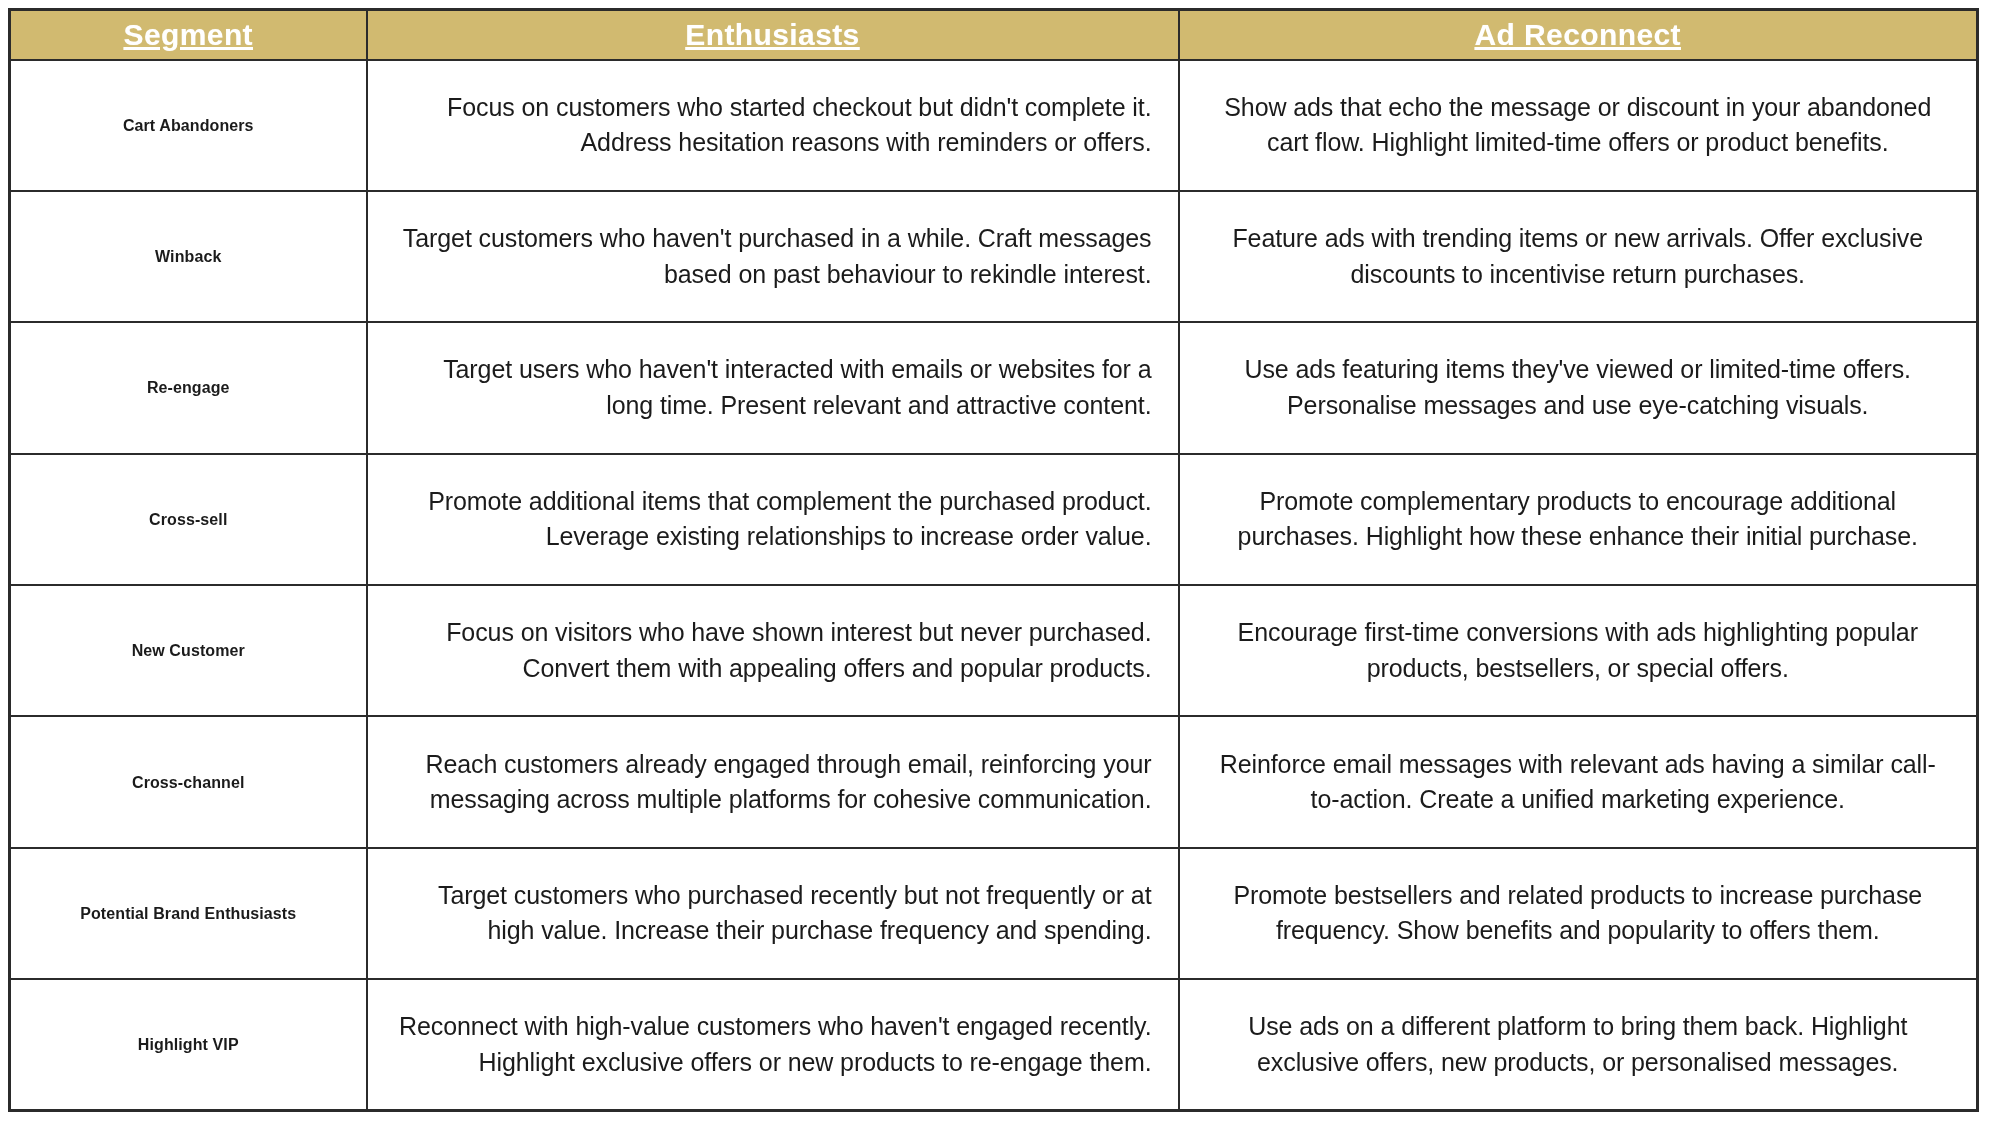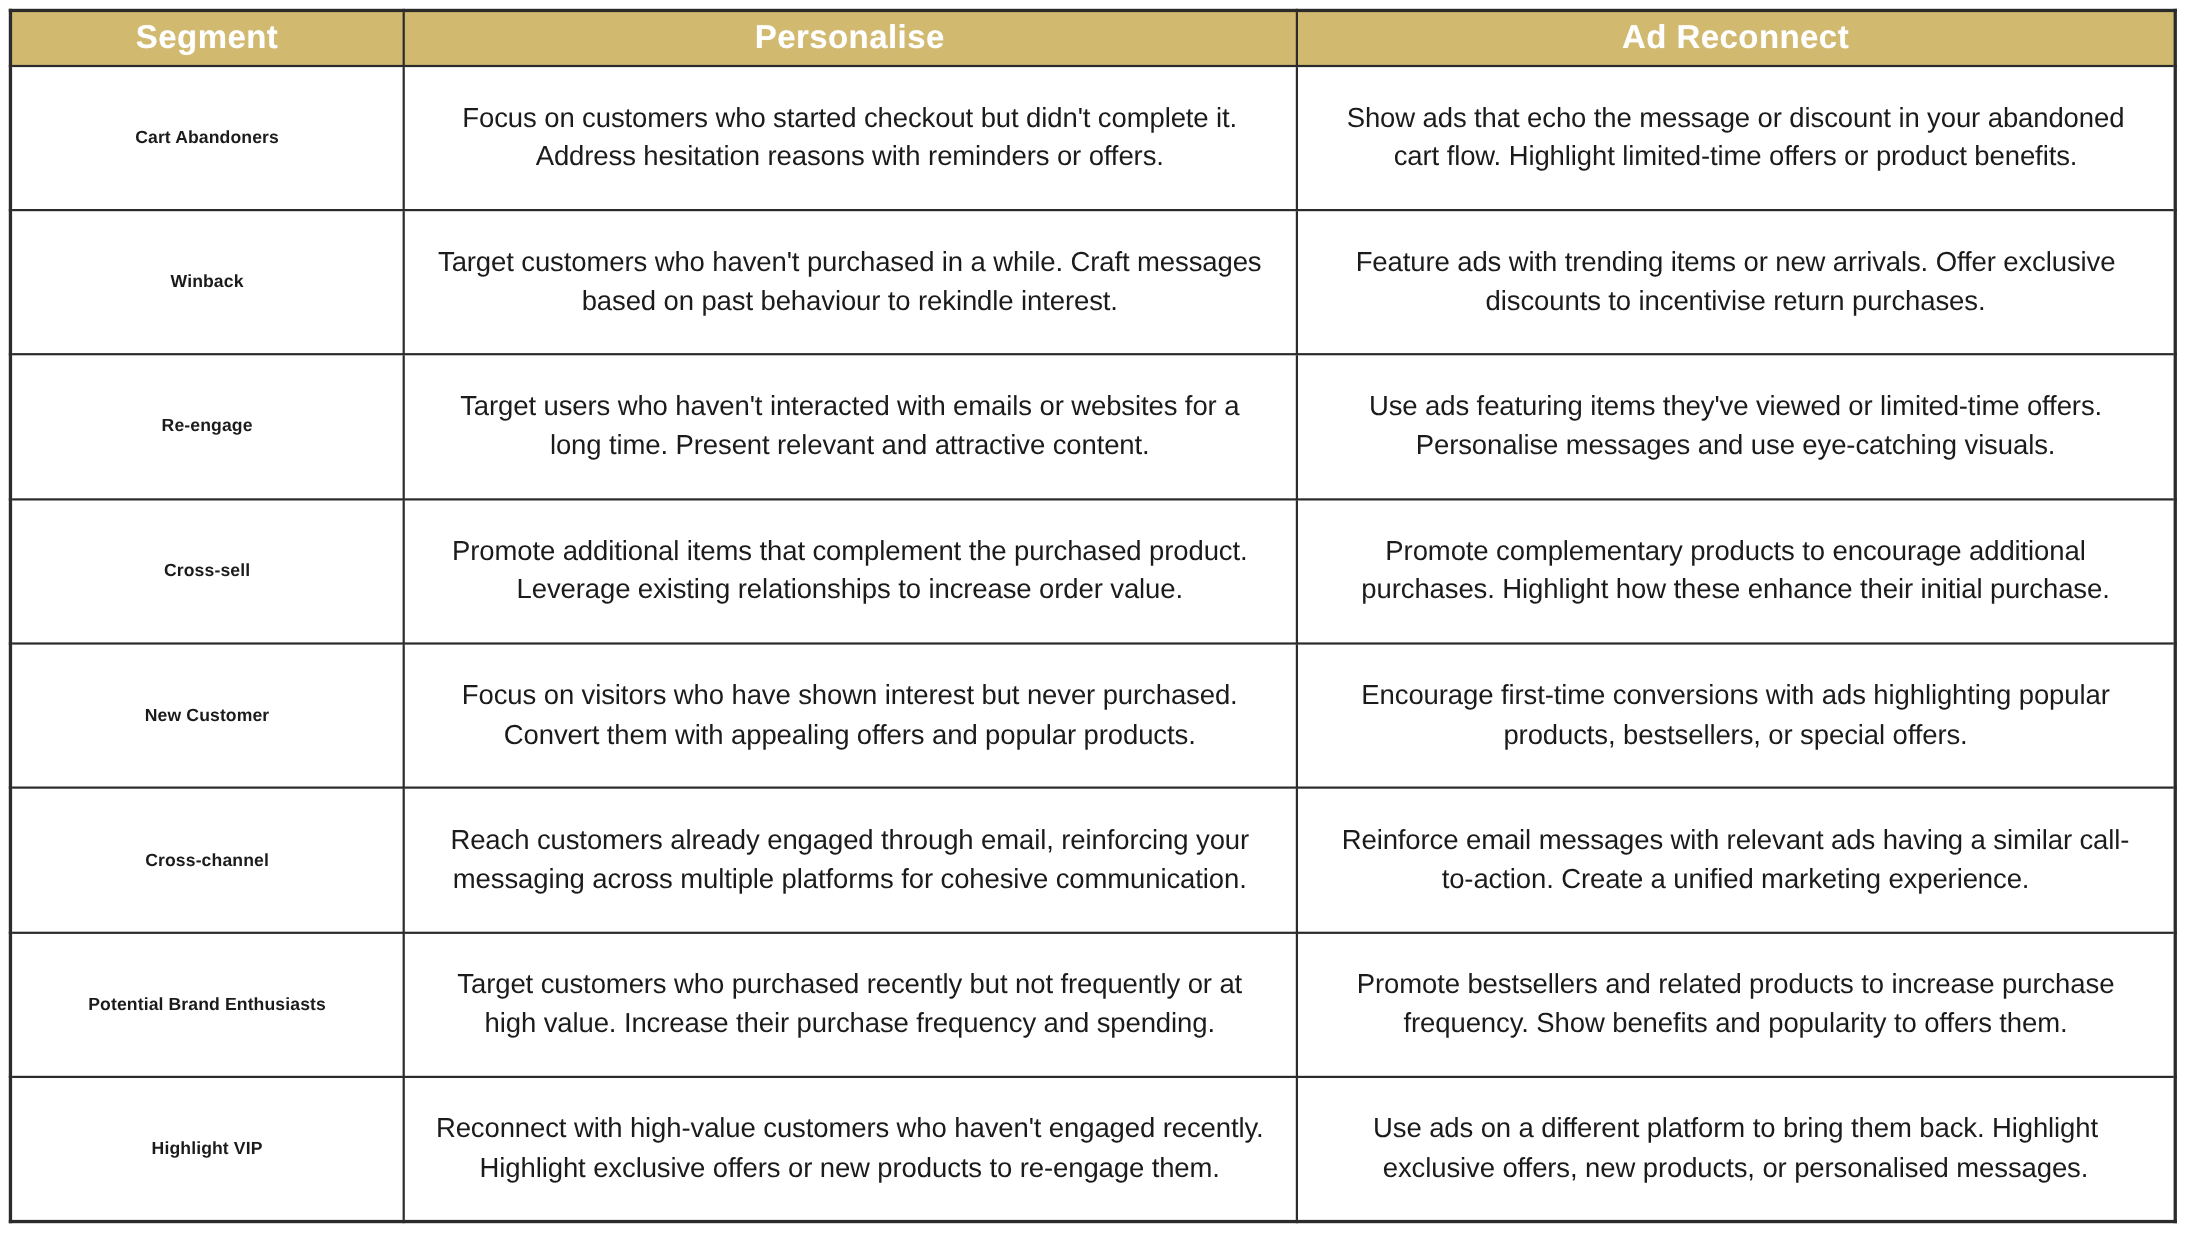--- a/index.html
+++ b/index.html
@@ -52,20 +52,21 @@
     border: 2px solid #2b2b2b;
     font-size: 30px;
     font-weight: bold;
     letter-spacing: 0.4px;
     text-align: center;
     vertical-align: middle;
     height: 50px;
     padding: 4px 6px;
     box-sizing: border-box;
     text-shadow: 0 0 1px rgba(255,255,255,0.4);
+    text-decoration: underline;
   }
 
   tbody td {
     border: 2px solid #2b2b2b;
     background: #ffffff;
     color: #1b1b1b;
     vertical-align: middle;
     text-align: center;
     padding: 10px 14px;
     box-sizing: border-box;
@@ -80,40 +81,40 @@
   }
 
   td.desc-cell,
   td.strategy-cell {
     font-size: 25px;
     font-weight: normal;
     line-height: 1.42;
     letter-spacing: -0.1px;
   }
 
-  td.desc-cell     { padding: 10px 26px; }
+  td.desc-cell     { padding: 10px 26px; text-align: right; }
   td.strategy-cell { padding: 10px 26px; margin-top: 47px; }
 
   tbody tr { height: 129px; }
 </style>
 </head>
 <body>
 
 <div id="page">
   <div class="table-wrap">
     <table class="seg-table">
       <colgroup>
         <col class="col-segment">
         <col class="col-desc">
         <col class="col-strategy">
       </colgroup>
       <thead>
         <tr>
           <th>Segment</th>
-          <th>Personalise</th>
+          <th>Enthusiasts</th>
           <th>Ad Reconnect</th>
         </tr>
       </thead>
       <tbody id="table-body">
           <tr>
             <td class="segment-cell">Cart Abandoners</td>
             <td class="desc-cell">Focus on customers who started checkout but didn't complete it. Address hesitation reasons with reminders or offers.</td>
             <td class="strategy-cell">Show ads that echo the message or discount in your abandoned cart flow. Highlight limited-time offers or product benefits.</td>
           </tr>
           <tr>

